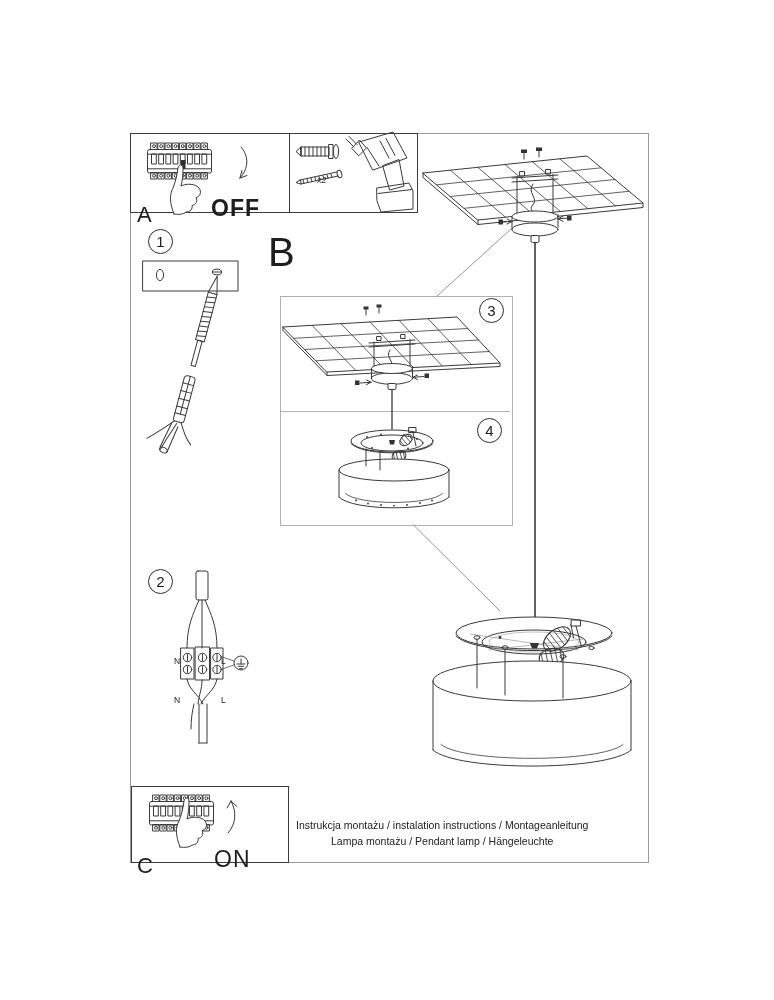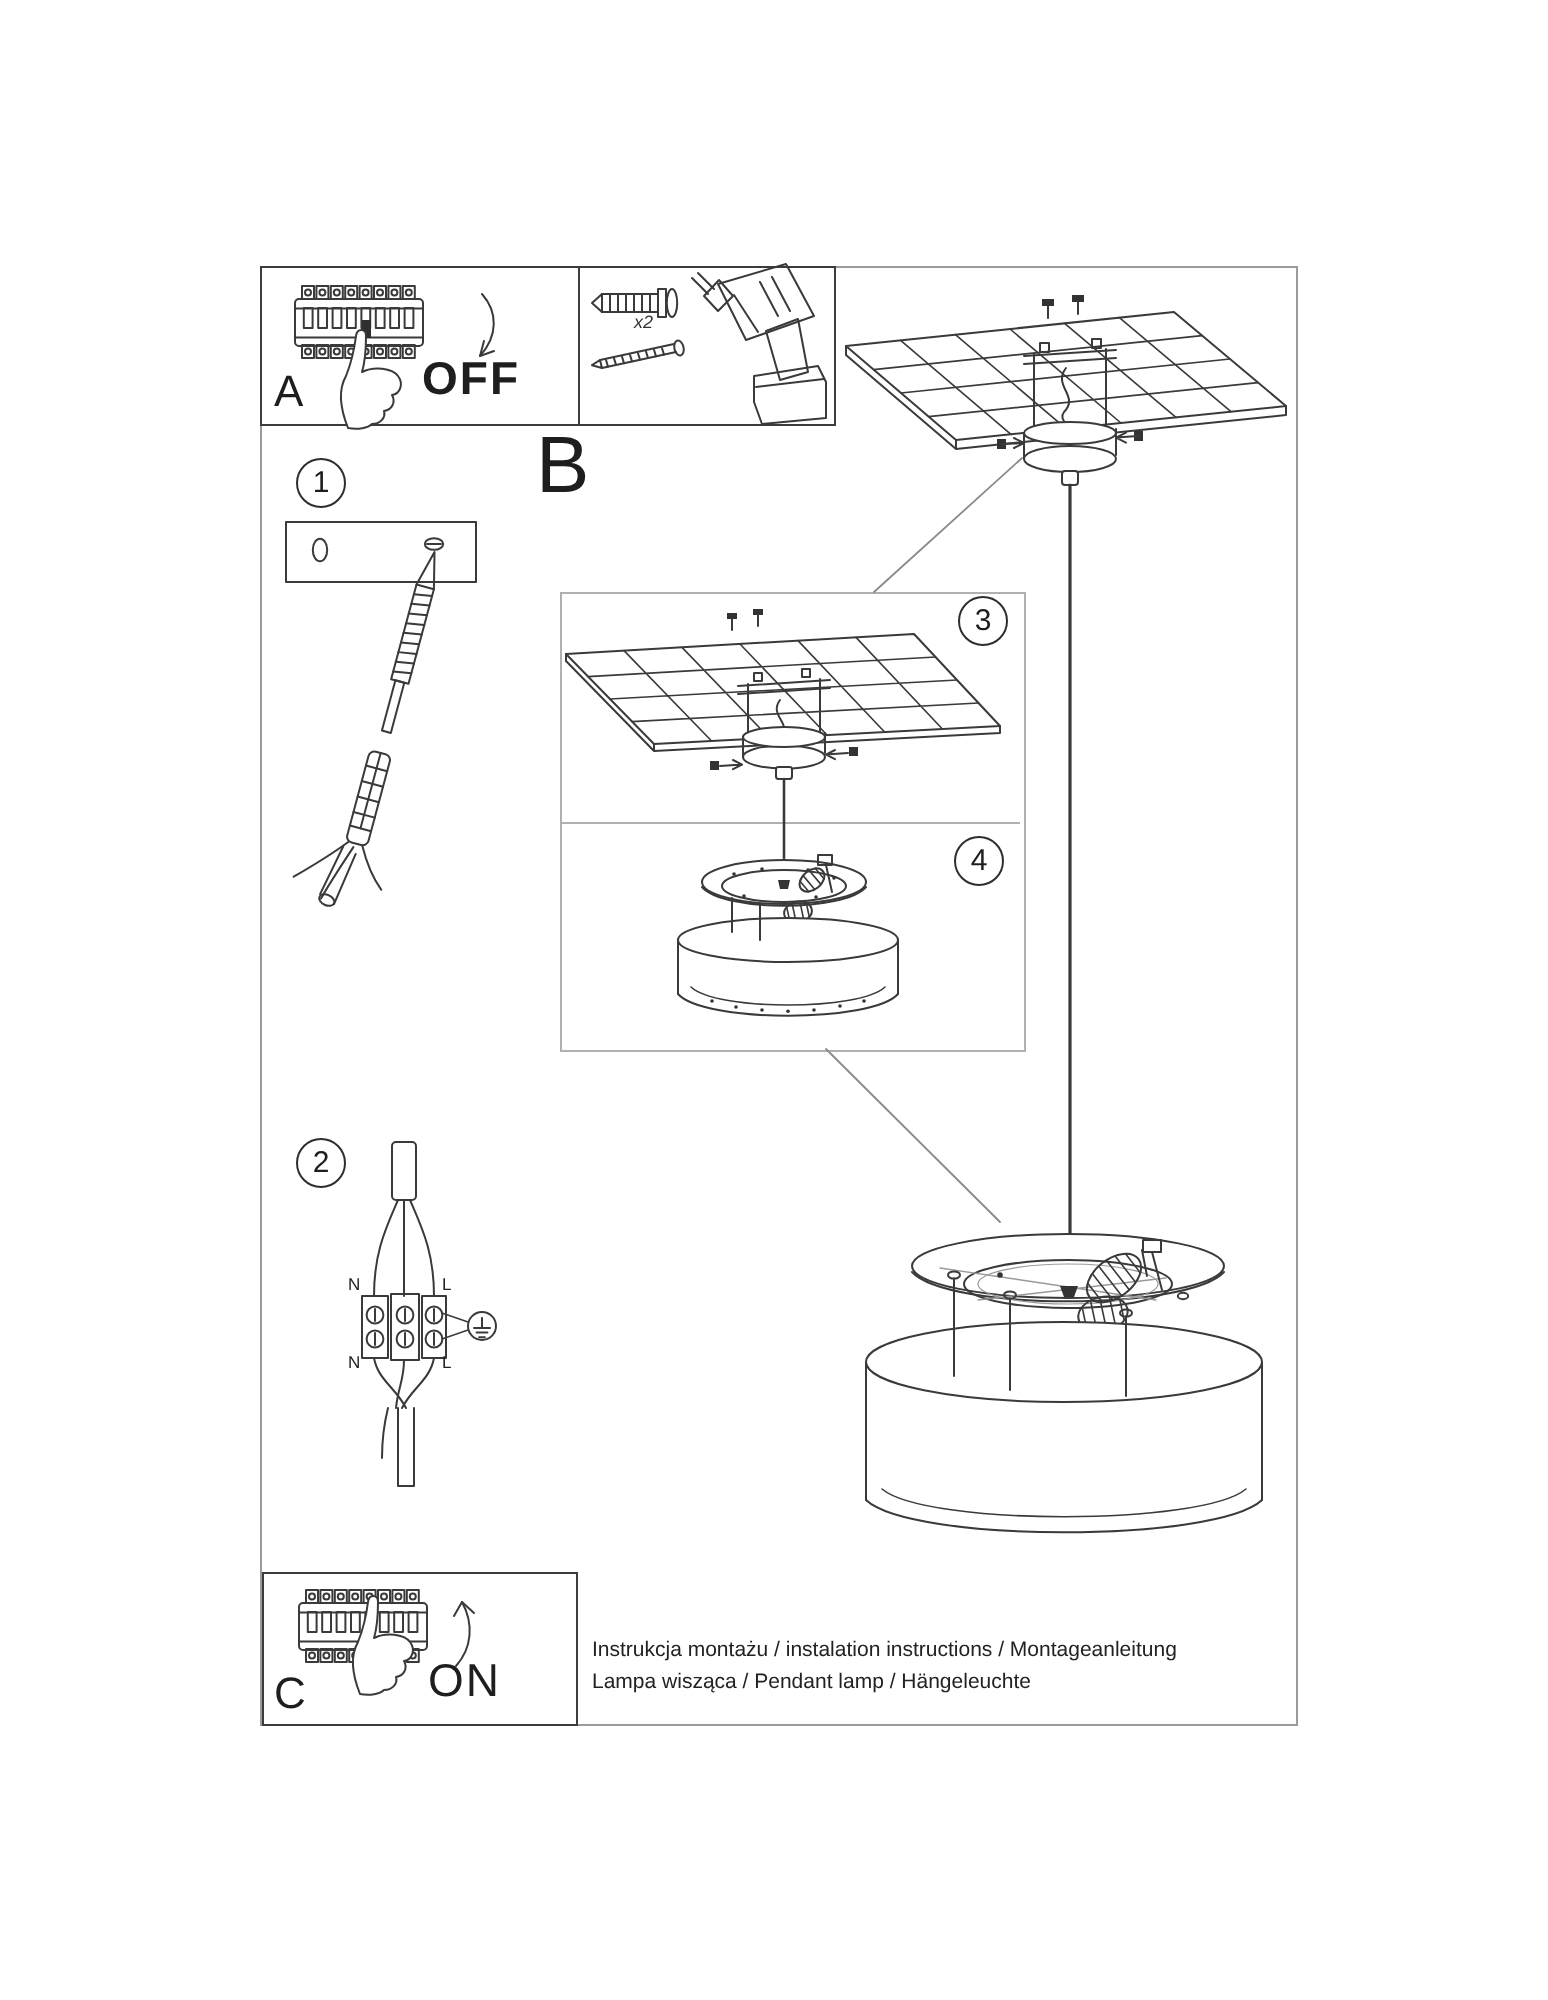--- a/index.html
+++ b/index.html
@@ -9,23 +9,23 @@
   .box{position:absolute;border:1.5px solid #3c3c3c;background:transparent;}
   .inset{position:absolute;border:1px solid #b0b0b0;}
   .divider{position:absolute;height:1px;background:#b0b0b0;}
   .big-letter{font-size:22px;}
   .action{font-size:23px;letter-spacing:1px;}
   .section{font-size:40px;}
   .qty{font-size:9px;font-style:italic;color:#333;}
   .wire-label{font-size:8.5px;color:#222;}
   .circle-num{position:absolute;width:23px;height:23px;border:1.4px solid #2e2e2e;border-radius:50%;
               text-align:center;line-height:23px;font-size:15px;background:#fff;}
-  .footer{position:absolute;left:296px;top:818px;font-size:10.5px;line-height:15.5px;color:#222;}
+  .footer{position:absolute;left:296px;top:818px;font-size:10.5px;line-height:15.5px;color:#222;text-align:center;}
   svg.overlay{position:absolute;left:0;top:0;}
-  .txt{position:absolute;}
+  .txt{position:absolute;margin-top:19px;}
 </style>
 </head>
 <body>
 
 <div class="page">
 
   <div class="frame" style="left:130px;top:133px;width:517px;height:728px;"></div>
   <div class="box" style="left:130px;top:133px;width:158px;height:78px;"></div>
   <div class="box" style="left:289.5px;top:133px;width:127px;height:78px;border-left:none;"></div>
   <div class="box" style="left:131px;top:786px;width:156px;height:75px;"></div>
@@ -285,16 +285,16 @@
   <div class="txt wire-label" style="left:174px;top:637px;">N</div>
   <div class="txt wire-label" style="left:221px;top:637px;">L</div>
   <div class="txt wire-label" style="left:174px;top:676px;">N</div>
   <div class="txt wire-label" style="left:221px;top:676px;">L</div>
 
   <div class="txt big-letter" style="left:137px;top:834px;">C</div>
   <div class="txt action" style="left:214px;top:827px;">ON</div>
 
   <div class="footer">
     <div>Instrukcja montażu / instalation instructions / Montageanleitung</div>
-    <div>Lampa wisząca / Pendant lamp / Hängeleuchte</div>
+    <div>Lampa montażu / Pendant lamp / Hängeleuchte</div>
   </div>
 
 </div>
 
 </body></html>

